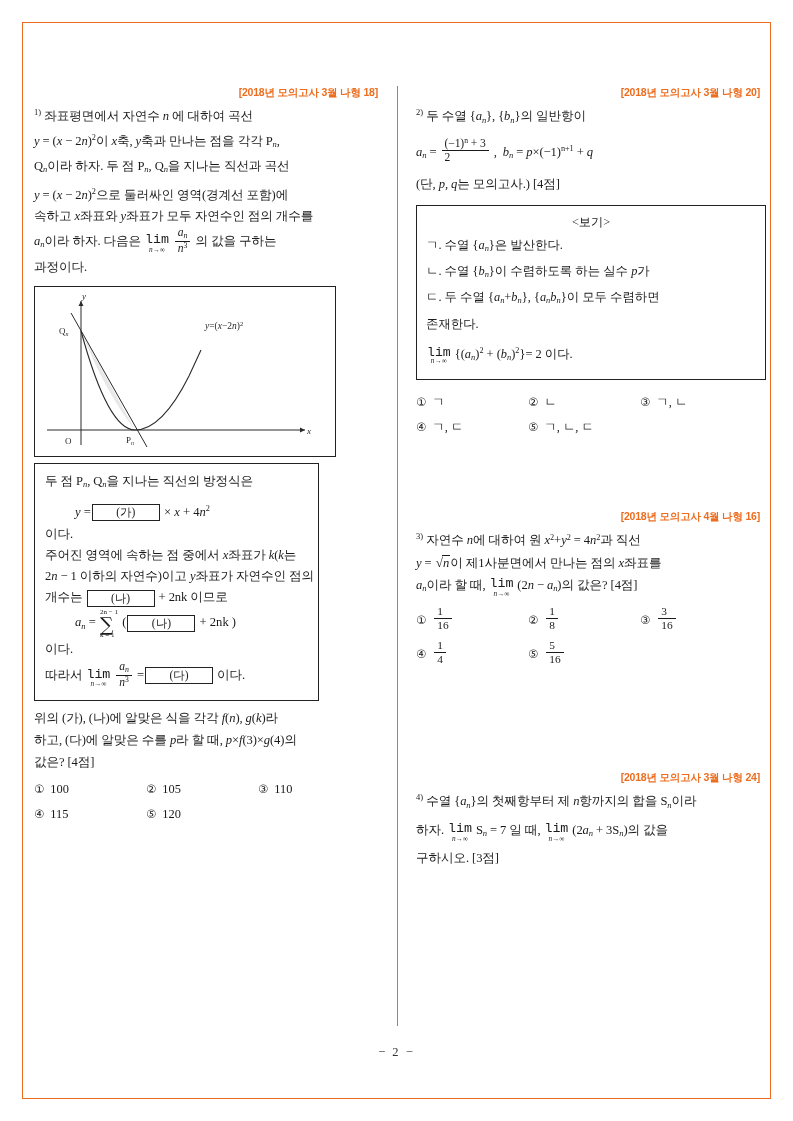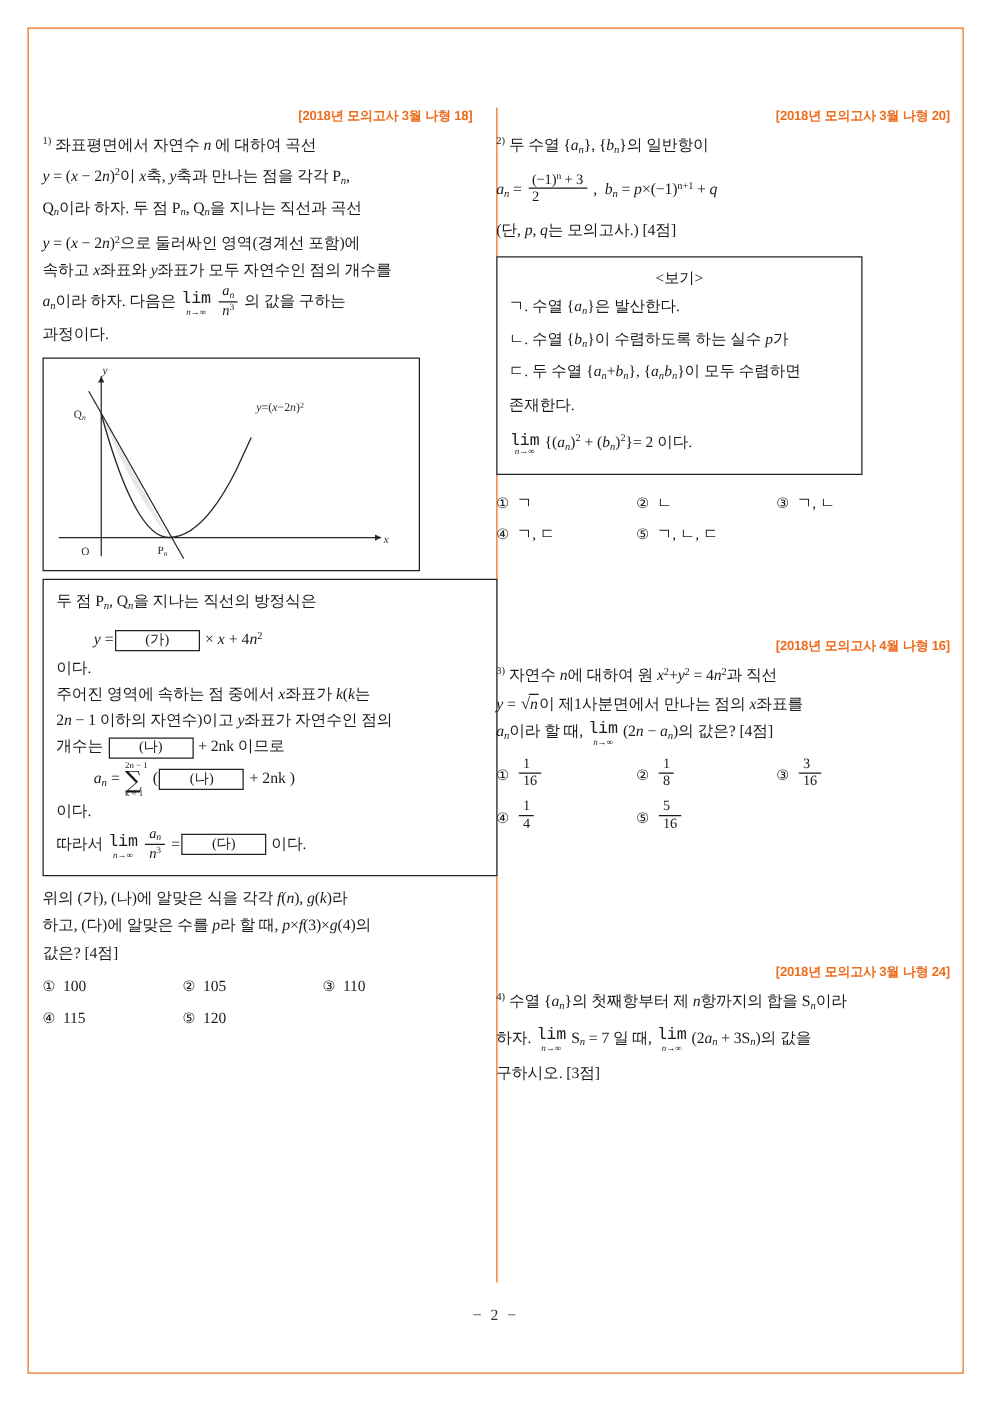--- a/index.html
+++ b/index.html
@@ -36,21 +36,21 @@
     width: 726px;
     height: 940px;
     display: flex;
   }
   .col {
     width: 363px;
     box-sizing: border-box;
     position: relative;
   }
   .col-left { padding-right: 19px; }
-  .col-right { }
+  .col-right { padding-left: 19px; }
   .col-divider {
     position: absolute;
     left: 397px;
     top: 86px;
     width: 0;
     height: 940px;
     border-left: 1.1px solid #ED6D1F;
   }
 
   .src-tag {
@@ -162,29 +162,29 @@
     line-height: 26px;
     padding-left: 30px;
     white-space: nowrap;
   }
 
   
   .solbox {
     border: 1px solid #222;
     padding: 7px 10px 9px 10px;
     box-sizing: border-box;
-    width: 364px;
+    width: 285px;
     background: #fff;
   }
   .solbox .qline { line-height: 21px; }
 
   
   .bogi-box {
     border: 1px solid #222;
-    width: 293px;
+    width: 350px;
     padding: 6px 9px 8px 9px;
     box-sizing: border-box;
     margin: 10px 0 10px 0;
     background: #fff;
   }
   .bogi-title {
     text-align: center;
     font-size: 12.2px;
     line-height: 20px;
     margin-bottom: 2px;

